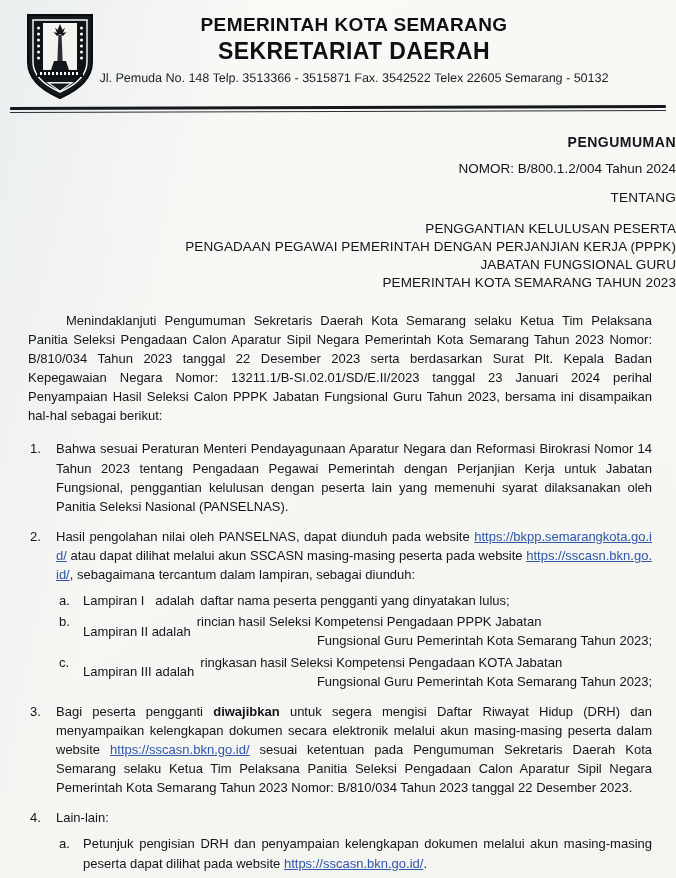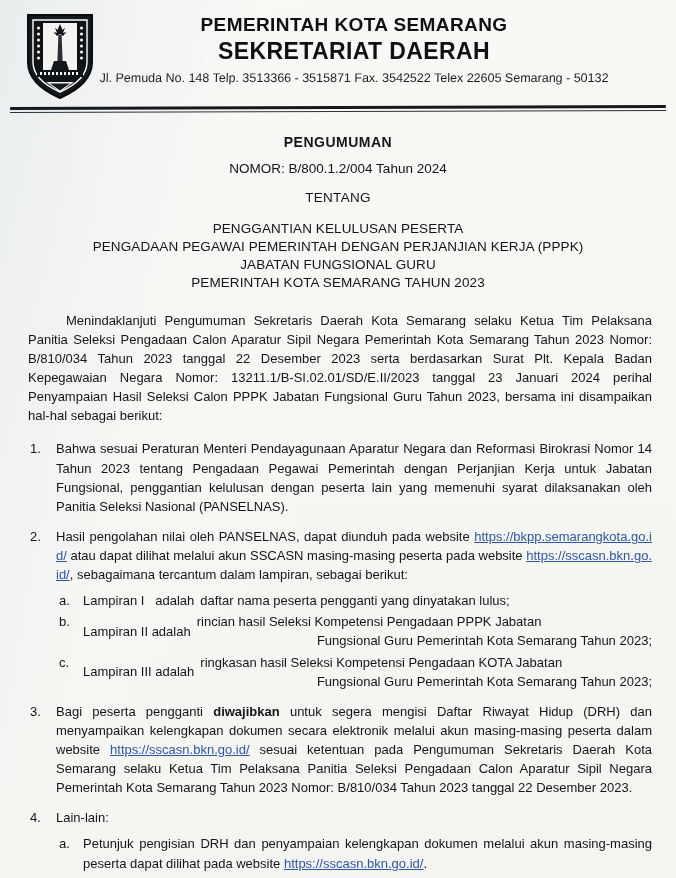--- a/index.html
+++ b/index.html
@@ -77,21 +77,21 @@
     border-radius: 1px;
   }
   .rule-thin {
     height: 1px;
     background: #2a2f36;
     margin-top: 2px;
   }
 
   
   .title-block {
-    text-align: center;
+    text-align: right;
     margin-top: 22px;
   }
   .t-pengumuman {
     font-size: 14px;
     font-weight: bold;
     letter-spacing: 0.5px;
     margin: 0;
   }
   .t-nomor {
     font-size: 13.5px;
@@ -267,21 +267,21 @@
 
     <ol class="num-list">
 
       <li>
         <span class="marker">1.</span>
         <span>Bahwa sesuai Peraturan Menteri Pendayagunaan Aparatur Negara dan Reformasi Birokrasi Nomor 14 Tahun 2023 tentang Pengadaan Pegawai Pemerintah dengan Perjanjian Kerja untuk Jabatan Fungsional, penggantian kelulusan dengan peserta lain yang memenuhi syarat dilaksanakan oleh Panitia Seleksi Nasional (PANSELNAS).</span>
       </li>
 
       <li>
         <span class="marker">2.</span>
-        <span>Hasil pengolahan nilai oleh PANSELNAS, dapat diunduh pada website </span><a href="#" class="lnk">https://bkpp.semarangkota.go.id/</a><span> atau dapat dilihat melalui akun SSCASN masing-masing peserta pada website </span><a href="#" class="lnk">https://sscasn.bkn.go.id/</a><span>, sebagaimana tercantum dalam lampiran, sebagai berikut:</span>
+        <span>Hasil pengolahan nilai oleh PANSELNAS, dapat diunduh pada website </span><a href="#" class="lnk">https://bkpp.semarangkota.go.id/</a><span> atau dapat dilihat melalui akun SSCASN masing-masing peserta pada website </span><a href="#" class="lnk">https://sscasn.bkn.go.id/</a><span>, sebagaimana tercantum dalam lampiran, sebagai diunduh:</span>
 
         <ol class="alpha-list">
           <li>
             <span class="marker">a.</span>
             <span class="lamp-row">
               <span class="lamp-label">Lampiran I   adalah</span>
               <span class="lamp-body">daftar nama peserta pengganti yang dinyatakan lulus;</span>
             </span>
           </li>
           <li>

